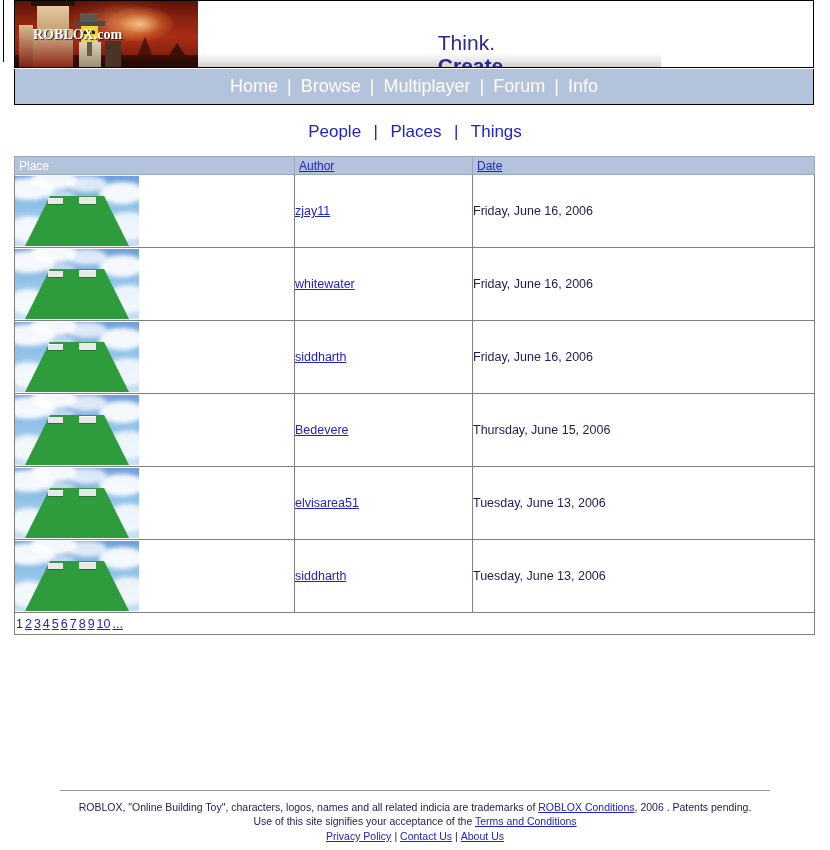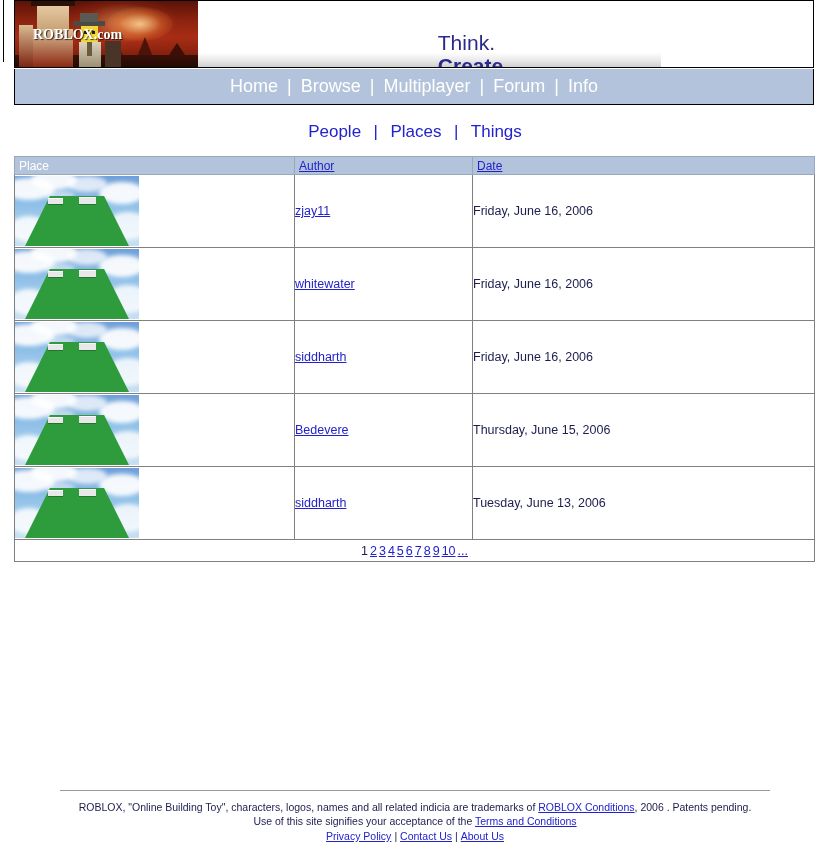--- a/index.html
+++ b/index.html
@@ -338,21 +338,21 @@
     background: #e8e8e8;
     border-top: 1px solid #ffffff;
     box-shadow: 0 1px 0 rgba(0,0,0,0.25);
   }
   .b1 { left: 33px; top: 22px; width: 15px; height: 5px; }
   .b2 { left: 64px; top: 21px; width: 17px; height: 6px; }
 
   
   .pager-cell {
     height: 22px !important;
-    text-align: center;
+    text-align: left;
     font-size: 12px;
   }
   .pager-cell .pg-current {
     color: #1d1d4f;
     padding: 0 1px;
   }
   .pager-cell a {
     color: #2222cc;
     text-decoration: underline;
     padding: 0 1px;
@@ -544,20 +544,38 @@
               <div class="cloud c3"></div>
               <div class="cloud c4"></div>
               <div class="cloud c5"></div>
               <div class="cloud c6"></div>
               <div class="cloud c7"></div>
               <div class="baseplate-wide"></div>
               <div class="brick b1"></div>
               <div class="brick b2"></div>
             </div>
           </td>
+          <td class="cell-author"><a>elvisarea51</a></td>
+          <td class="cell-date">Tuesday, June 13, 2006</td>
+        </tr>
+        <tr>
+          <td class="cell-place">
+            <div class="thumb">
+              <div class="cloud c1"></div>
+              <div class="cloud c2"></div>
+              <div class="cloud c3"></div>
+              <div class="cloud c4"></div>
+              <div class="cloud c5"></div>
+              <div class="cloud c6"></div>
+              <div class="cloud c7"></div>
+              <div class="baseplate-wide"></div>
+              <div class="brick b1"></div>
+              <div class="brick b2"></div>
+            </div>
+          </td>
           <td class="cell-author"><a>siddharth</a></td>
           <td class="cell-date">Tuesday, June 13, 2006</td>
         </tr>
       </tbody>
     <tfoot>
       <tr>
         <td class="pager-cell" colspan="3">
           <span class="pg-current">1</span><a>2</a><a>3</a><a>4</a><a>5</a><a>6</a><a>7</a><a>8</a><a>9</a><a>10</a><a>...</a>
         </td>
       </tr>

